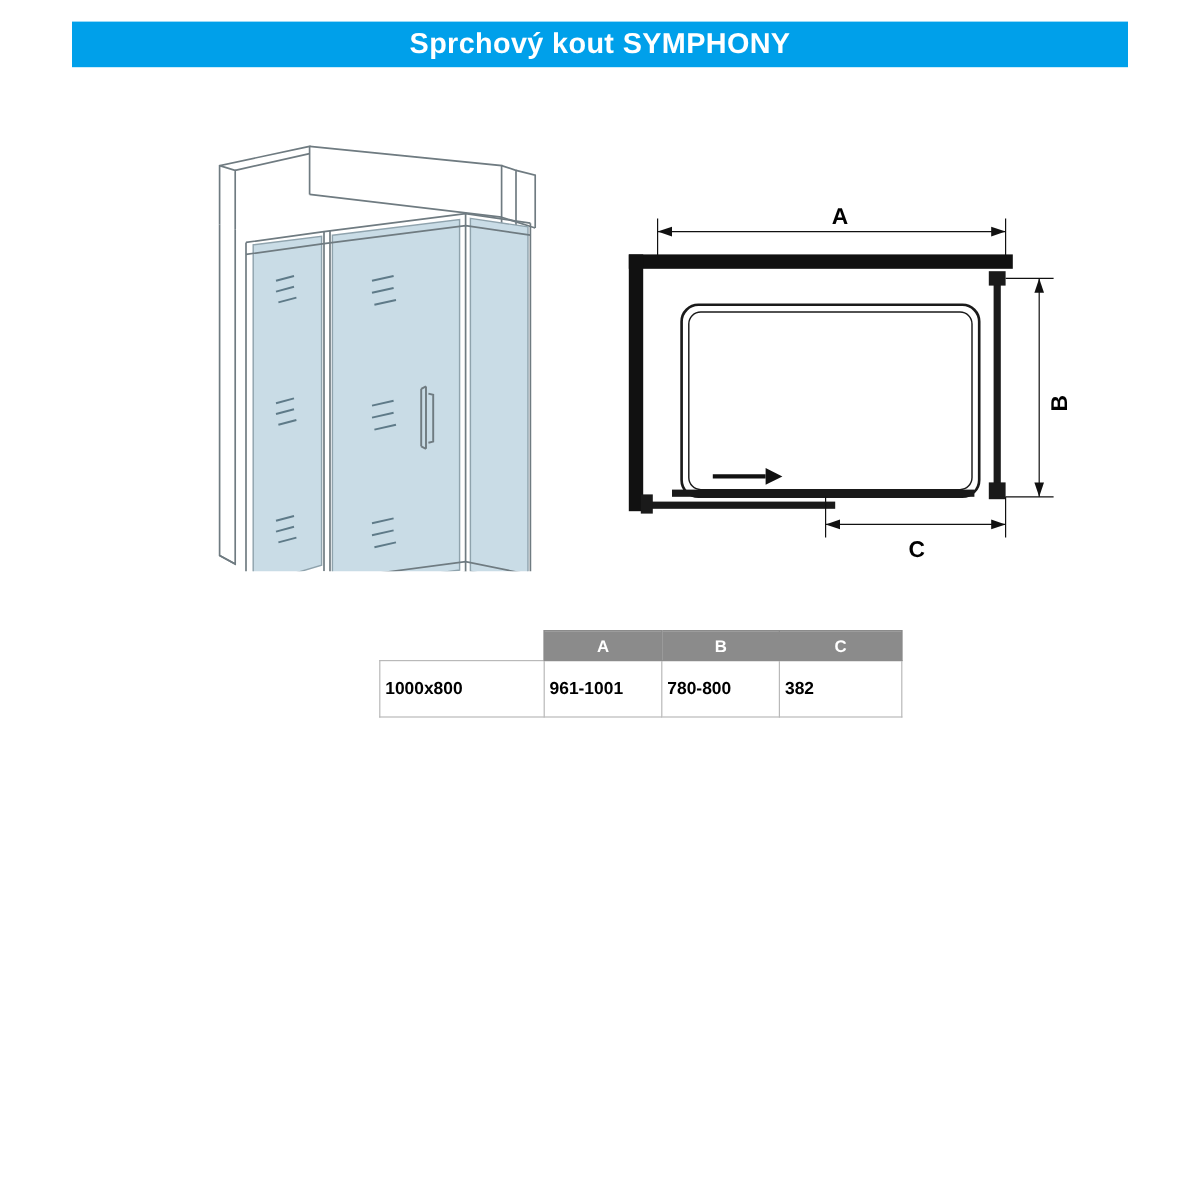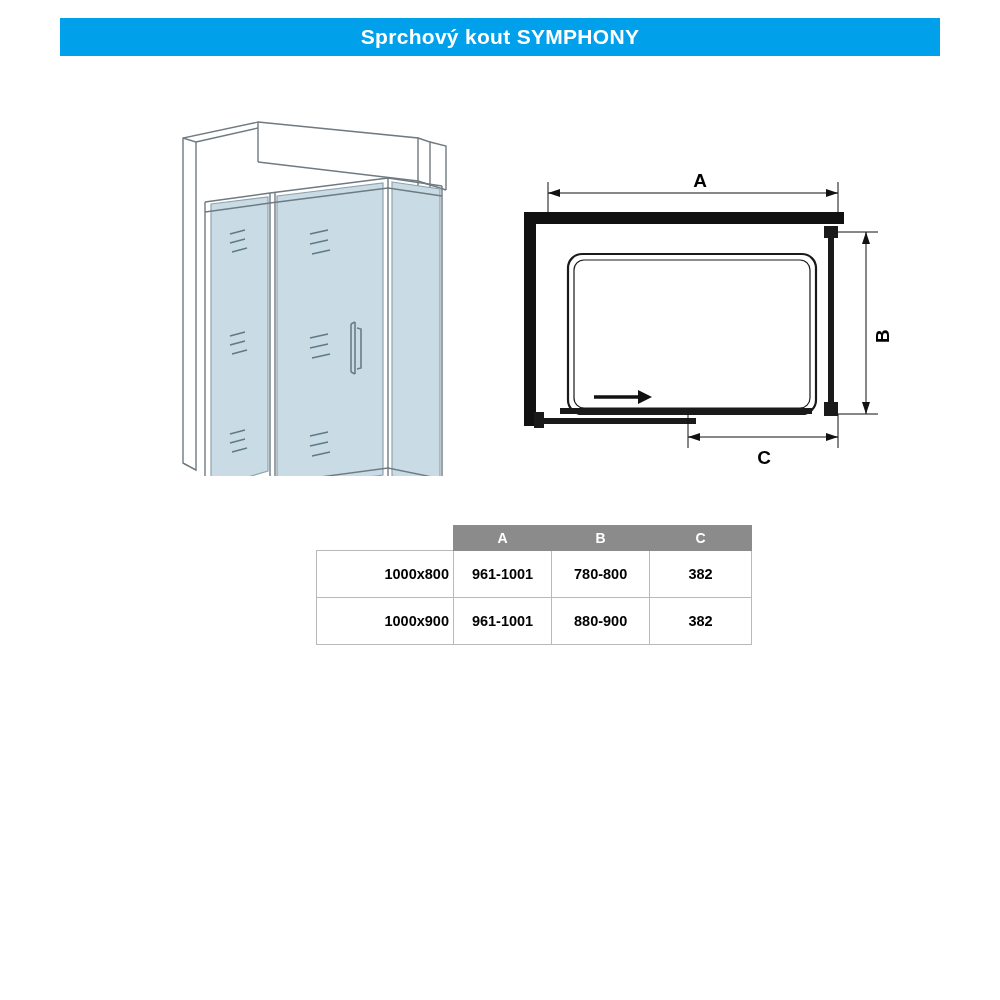--- a/index.html
+++ b/index.html
@@ -22,21 +22,21 @@
     top: 18px;
     width: 880px;
     height: 38px;
     background: #00a0ea;
     display: flex;
     align-items: center;
     justify-content: center;
   }
   .title-bar .title-text {
     color: #ffffff;
-    font-size: 21px;
+    font-size: 24px;
     font-weight: bold;
     letter-spacing: 0.3px;
     font-family: "Liberation Sans", sans-serif;
   }
 
   
   .drawings {
     position: absolute;
     left: 0;
     top: 56px;
@@ -69,30 +69,29 @@
     text-align: center;
     padding: 0;
   }
   table.spec thead th.blank {
     background: #ffffff;
     border: none;
   }
   table.spec tbody td {
     border: 1px solid #b9b9b9;
     height: 46px;
-    text-align: center;
     font-size: 14.5px;
     color: #000000;
     font-weight: bold;
     padding: 0 4px;
     background: #ffffff;
   }
   table.spec tbody td.size {
     width: 130px;
-    text-align: right;
+    text-align: left;
     margin-top: 32px;
   }
   table.spec col.c-size { width: 130px; }
   table.spec col.c-a { width: 100px; }
   table.spec col.c-b { width: 100px; }
   table.spec col.c-c { width: 104px; }
 
   
   .lbl {
     font-family: "Liberation Sans", sans-serif;
@@ -249,21 +248,15 @@
         <th>C</th>
       </tr>
     </thead>
     <tbody>
       <tr>
         <td class="size">1000x800</td>
         <td>961-1001</td>
         <td>780-800</td>
         <td>382</td>
       </tr>
-      <tr>
-        <td class="size">1000x900</td>
-        <td>961-1001</td>
-        <td>880-900</td>
-        <td>382</td>
-      </tr>
     </tbody>
   </table>
 </div>
 
 </body></html>

